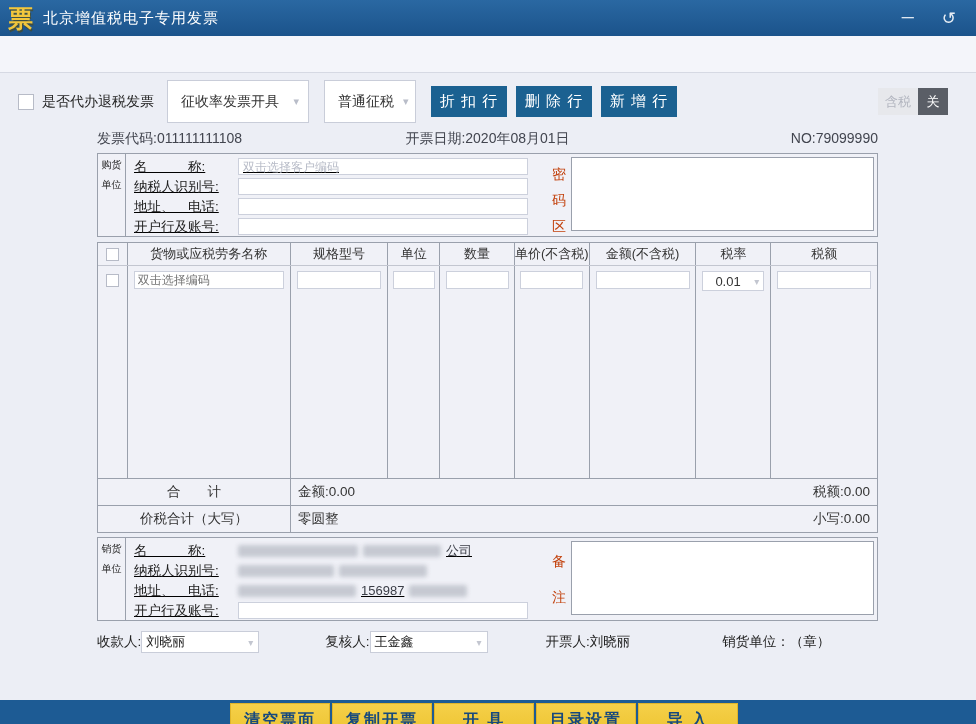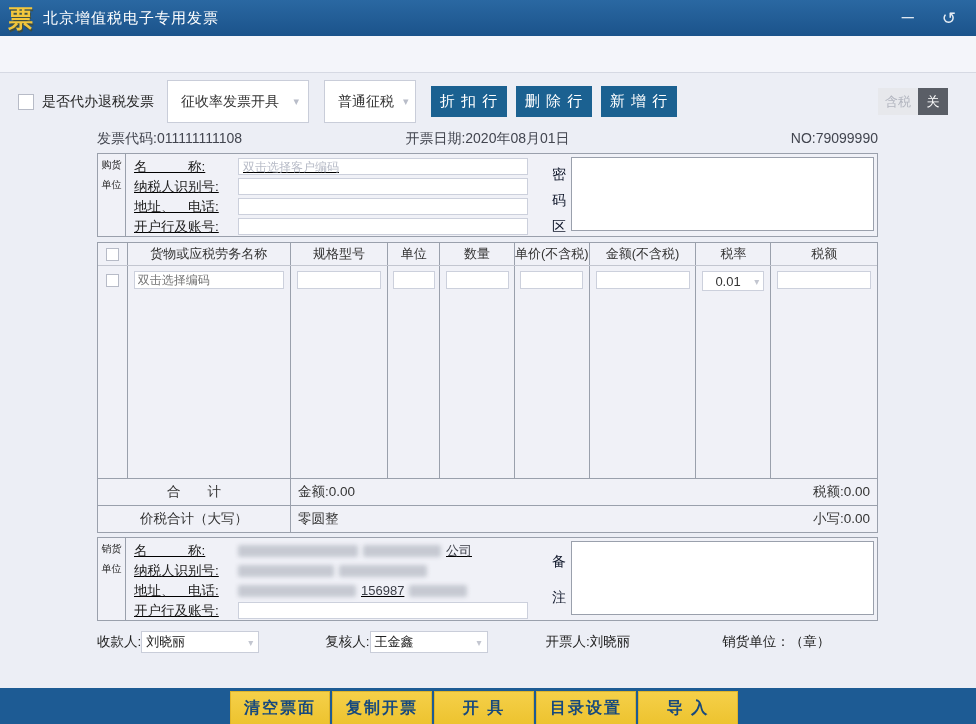--- a/index.html
+++ b/index.html
@@ -49,21 +49,21 @@
   .frow{display:flex;align-items:center;height:19px;margin-bottom:1px;}
   .flabel{width:104px;font-size:13.5px;color:#222;white-space:pre;flex:0 0 auto;}
   .finput{height:15px;border:1px solid #ccd0dc;background:#fff;font-size:12px;color:#a21caf;
     padding:0 4px;width:280px;outline:none;font-family:inherit;}
   .finput::placeholder{color:#b7bbc7;}
   .blurrow{display:flex;align-items:center;width:290px;}
   .redact{display:inline-block;height:12px;background:#c6c9d2;filter:blur(2px);
     border-radius:2px;margin-right:5px;}
   .clear-frag{font-size:13px;color:#3a3d46;margin-right:5px;white-space:nowrap;}
   .notes-group{display:flex;margin-left:14px;flex:0 0 auto;padding-top:3px;}
-  .v-label{width:16px;font-size:14px;color:#0f172a;word-break:break-all;text-align:center;flex:0 0 auto;}
+  .v-label{width:16px;font-size:14px;color:#c2410c;word-break:break-all;text-align:center;flex:0 0 auto;}
   .v3{line-height:26px;padding-top:4px;}
   .v2{line-height:36px;padding-top:2px;}
   .notes-box{width:301px;height:72px;background:#fff;border:1px solid #9aa0ac;margin-left:4px;}
   
   .table{width:781px;margin:5px 0 0 97px;border:1px solid #9aa0ac;background:#f0f1f7;box-sizing:border-box;}
   .thead{display:flex;height:22px;}
   .hc{display:flex;align-items:center;justify-content:center;font-size:13px;color:#333;
     border-right:1px solid #9aa0ac;box-sizing:border-box;height:100%;}
   .tbody{display:flex;height:212px;border-top:1px solid #c3c6d0;}
   .bc{border-right:1px solid #9aa0ac;box-sizing:border-box;height:100%;padding-top:5px;
@@ -85,21 +85,21 @@
   .rc-end{margin-left:auto;}
   
   .persons{display:flex;align-items:center;margin:10px 0 0 97px;width:781px;
     font-size:13.5px;color:#222;}
   .combo{width:118px;height:22px;background:#fff;border:1px solid #c9cdd9;display:flex;
     align-items:center;font-size:13px;color:#222;box-sizing:border-box;}
   .combo .txt{margin-left:4px;}
   .combo .arr{color:#c3c6d0;font-size:10px;margin-left:auto;margin-right:5px;}
   .gap1{margin-right:66px;}.gap2{margin-right:58px;}.gap3{margin-right:92px;}
   
-  .bottombar{position:absolute;left:0;right:0;bottom:0;height:36px;background:#1d5b94;
+  .bottombar{position:absolute;left:0;right:0;bottom:0;height:24px;background:#1d5b94;
     display:flex;padding-left:230px;box-sizing:border-box;}
   .yellow-btn{width:100px;height:34px;margin:3px 2px 0 0;background:linear-gradient(180deg,#f5d049,#edc32f);
     border:1px solid #dfb42a;box-sizing:border-box;color:#17497d;font-weight:bold;font-size:16px;
     display:flex;align-items:center;justify-content:center;letter-spacing:2px;cursor:default;}
 </style>
 </head>
 <body>
 
 <div class="titlebar">
   <span class="app-icon">票</span>

